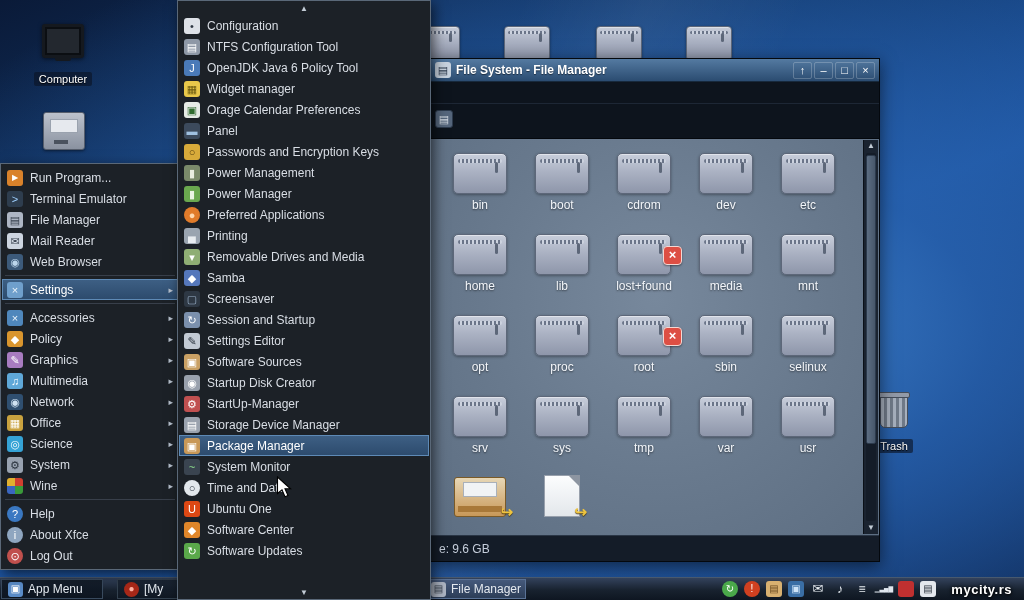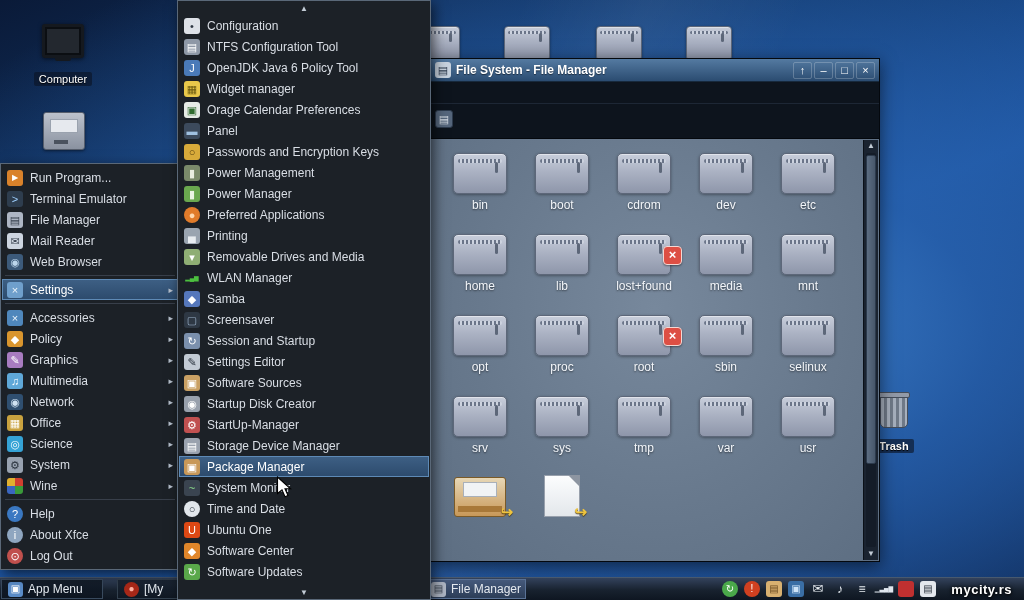--- a/index.html
+++ b/index.html
@@ -119,21 +119,21 @@
 
 <div class="dicon" style="left:36px;top:112px;width:56px;">
   <div class="drivebox"></div>
 </div>
 
 <div class="dfolder" style="left:414px;top:26px;"></div>
 <div class="dfolder" style="left:504px;top:26px;"></div>
 <div class="dfolder" style="left:596px;top:26px;"></div>
 <div class="dfolder" style="left:686px;top:26px;"></div>
 
-<div class="dicon" style="left:864px;top:396px;width:60px;font-weight:bold;">
+<div class="dicon" style="left:864px;top:396px;width:60px;">
   <div class="trashbox"></div>
   <div style="height:5px"></div>
   <span class="dlabel">Trash</span>
 </div>
 
 <div class="window">
   <div class="titlebar">
     <span class="wicon micon" style="color: rgb(44, 58, 76); background: rgb(199, 210, 222);">▤</span>
     <span class="wtitle">File System - File Manager</span>
     <span class="wbtns" id="wbtns">
@@ -246,20 +246,23 @@
         </div>
       </div>
     <div class="vscroll">
       <span class="sarr" style="color: rgb(194, 203, 213); background: transparent;">▲</span>
       <div class="strack">
         <div class="sthumb"></div>
       </div>
       <span class="sarr" style="color: rgb(194, 203, 213); background: transparent;">▼</span>
     </div>
   </div>
+  <div class="statusbar">
+    <span>e: 9.6 GB</span>
+  </div>
 </div>
 
 <div class="menu appmenu" id="appmenu">
     <div class="mi">
       <span class="micon" style="color: rgb(255, 255, 255); background: rgb(217, 130, 43); font-size: 8px;">▶</span>
       <span>Run Program...</span>
     </div>
     <div class="mi">
       <span class="micon" style="color: rgb(159, 208, 255); background: rgb(46, 61, 78);">&gt;</span>
       <span>Terminal Emulator</span>
@@ -386,24 +389,20 @@
         <span class="micon" style="color: rgb(255, 217, 176); background: rgb(224, 123, 42); border-radius: 50%;">●</span>
         <span>Preferred Applications</span>
       </div>
       <div class="mi">
         <span class="micon" style="color: rgb(232, 236, 240); background: rgb(154, 164, 176);">▄</span>
         <span>Printing</span>
       </div>
       <div class="mi">
         <span class="micon" style="color: rgb(255, 255, 255); background: rgb(143, 174, 116);">▾</span>
         <span>Removable Drives and Media</span>
-      </div>
-      <div class="mi">
-        <span class="micon" style="color: rgb(76, 191, 63); background: transparent; font-size: 6px;">▂▄▆</span>
-        <span>WLAN Manager</span>
       </div>
       <div class="mi">
         <span class="micon" style="color: rgb(255, 255, 255); background: rgb(85, 119, 187);">◆</span>
         <span>Samba</span>
       </div>
       <div class="mi">
         <span class="micon" style="color: rgb(154, 176, 200); background: rgb(46, 56, 68);">▢</span>
         <span>Screensaver</span>
       </div>
       <div class="mi">

